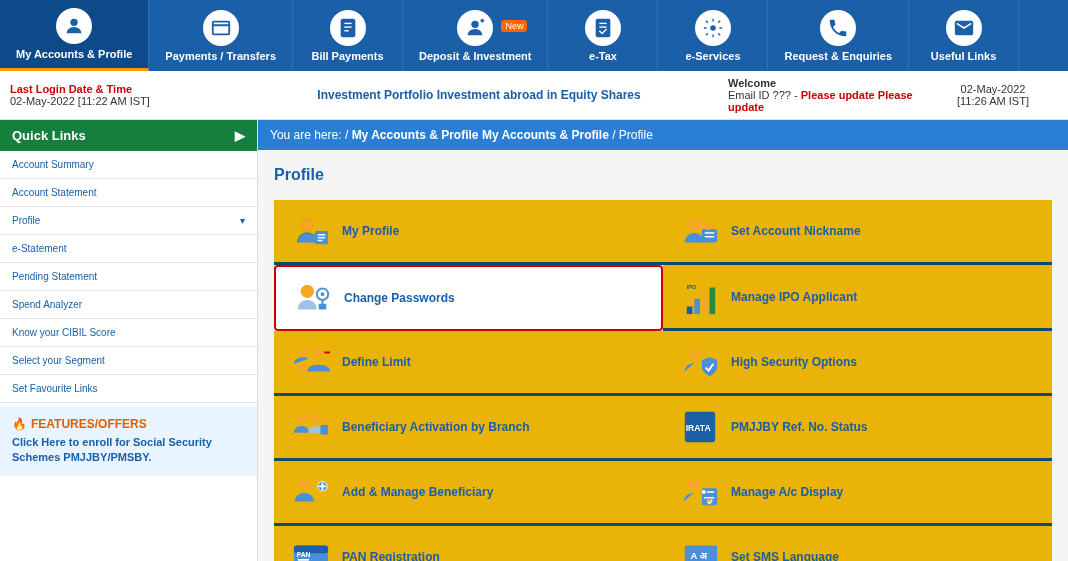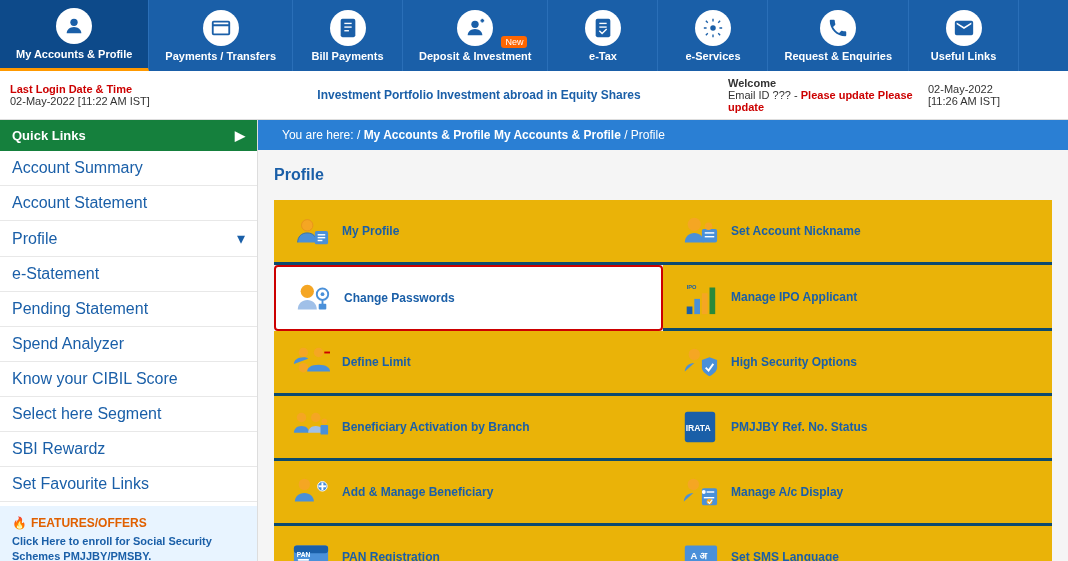--- a/index.html
+++ b/index.html
@@ -4,51 +4,51 @@
   <style>
     * { margin: 0; padding: 0; box-sizing: border-box; }
     body { font-family: Arial, sans-serif; font-size: 12px; background: #f0f0f0; width: 1068px; min-height: 561px; overflow: hidden; }
 
     
     .top-nav { background: #1a5fa8; display: flex; align-items: stretch; padding: 0; }
     .nav-item { display: flex; flex-direction: column; align-items: center; justify-content: center; padding: 8px 16px; color: white; cursor: pointer; min-width: 110px; border-right: 1px solid #2a6fb8; position: relative; }
     .nav-item:first-child { background: #0d4a8a; border-bottom: 3px solid #ff9900; }
     .nav-item .nav-icon { width: 36px; height: 36px; background: white; border-radius: 50%; display: flex; align-items: center; justify-content: center; margin-bottom: 4px; font-size: 16px; }
     .nav-item .nav-label { font-size: 11px; font-weight: bold; text-align: center; }
-    .nav-item .new-badge { background: #ff6600; color: white; font-size: 9px; padding: 1px 4px; border-radius: 3px; position: absolute; top: 36px; right: 20px; }
+    .nav-item .new-badge { background: #ff6600; color: white; font-size: 9px; padding: 1px 4px; border-radius: 3px; position: absolute; top: 20px; right: 20px; }
 
     
     .info-bar { background: white; display: flex; align-items: center; padding: 6px 10px; border-bottom: 1px solid #ddd; font-size: 11px; }
     .info-bar .last-login { flex: 0 0 220px; }
     .info-bar .last-login .label { color: #c00; font-weight: bold; }
     .info-bar .last-login .value { color: #333; }
     .info-bar .marquee-area { flex: 1; text-align: center; font-weight: bold; color: #1a5fa8; font-size: 12px; }
     .info-bar .welcome { flex: 0 0 200px; }
     .info-bar .welcome .label { font-weight: bold; color: #333; }
     .info-bar .welcome .email { color: #333; }
     .info-bar .welcome .update { color: #c00; font-weight: bold; }
-    .info-bar .date { flex: 0 0 130px; text-align: left; color: #333; font-size: 11px; }
+    .info-bar .date { flex: 0 0 130px; text-align: center; color: #333; font-size: 11px; }
 
     
     .main-layout { display: flex; height: calc(561px - 115px); }
 
     
     .sidebar { width: 258px; background: white; border-right: 1px solid #ddd; flex-shrink: 0; overflow-y: auto; }
     .sidebar-header { background: #15803d; color: white; padding: 8px 12px; font-weight: bold; font-size: 13px; display: flex; justify-content: space-between; align-items: center; }
-    .sidebar-item { padding: 8px 12px; border-bottom: 1px solid #e8e8e8; cursor: pointer; color: #1a5fa8; font-size: 16px; }
+    .sidebar-item { padding: 8px 12px; border-bottom: 1px solid #e8e8e8; cursor: pointer; color: #1a5fa8; font-size: 10px; }
     .sidebar-item.has-arrow { display: flex; justify-content: space-between; align-items: center; }
     .features-box { background: #e8f4ff; padding: 10px 12px; margin-top: 4px; }
     .features-title { color: #e06000; font-weight: bold; font-size: 12px; margin-bottom: 4px; display: flex; align-items: center; gap: 4px; }
     .features-text { font-size: 11px; color: #1a5fa8; font-weight: bold; line-height: 1.4; }
 
     
     .content-area { flex: 1; background: #f5f5f5; padding: 0; overflow-y: auto; }
 
     
-    .breadcrumb { background: #2a7fd4; color: white; padding: 8px 24px; font-size: 12px; }
+    .breadcrumb { background: #2a7fd4; color: white; padding: 8px 12px; font-size: 12px; }
 
     
     .profile-section { padding: 16px; }
     .profile-title { font-size: 16px; font-weight: bold; color: #1a5fa8; margin-bottom: 16px; }
 
     
     .menu-grid { display: grid; grid-template-columns: 1fr 1fr; gap: 0; }
     .menu-item { display: flex; align-items: center; padding: 10px 16px; border-bottom: 3px solid #0c4a6e; background: #eab308; cursor: pointer; min-height: 52px; }
     .menu-icon { width: 42px; height: 42px; margin-right: 10px; display: flex; align-items: center; justify-content: center; flex-shrink: 0; }
     .menu-icon svg { width: 38px; height: 38px; }
@@ -164,22 +164,21 @@
     <div class="sidebar-item">Account Summary</div>
     <div class="sidebar-item">Account Statement</div>
     <div class="sidebar-item has-arrow">
       <span>Profile</span>
       <span>▾</span>
     </div>
     <div class="sidebar-item">e-Statement</div>
     <div class="sidebar-item">Pending Statement</div>
     <div class="sidebar-item">Spend Analyzer</div>
     <div class="sidebar-item">Know your CIBIL Score</div>
-    <div class="sidebar-item">Select here Segment</div>
-    <div class="sidebar-item">SBI Rewardz</div>
+    <div class="sidebar-item">Select your Segment</div>
     <div class="sidebar-item">Set Favourite Links</div>
     <div class="features-box">
       <div class="features-title">
         <span>🔥</span>
         <span>FEATURES/OFFERS</span>
       </div>
       <div class="features-text">Click Here to enroll for Social Security Schemes PMJJBY/PMSBY.</div>
     </div>
   </div>
 

